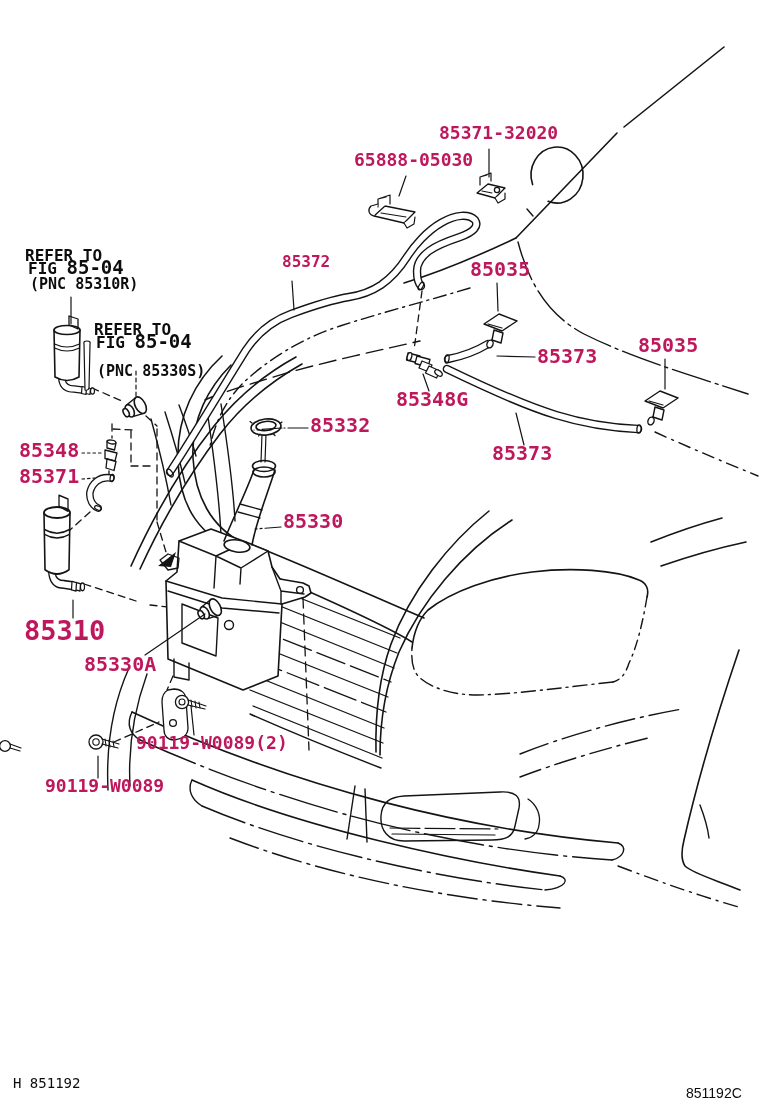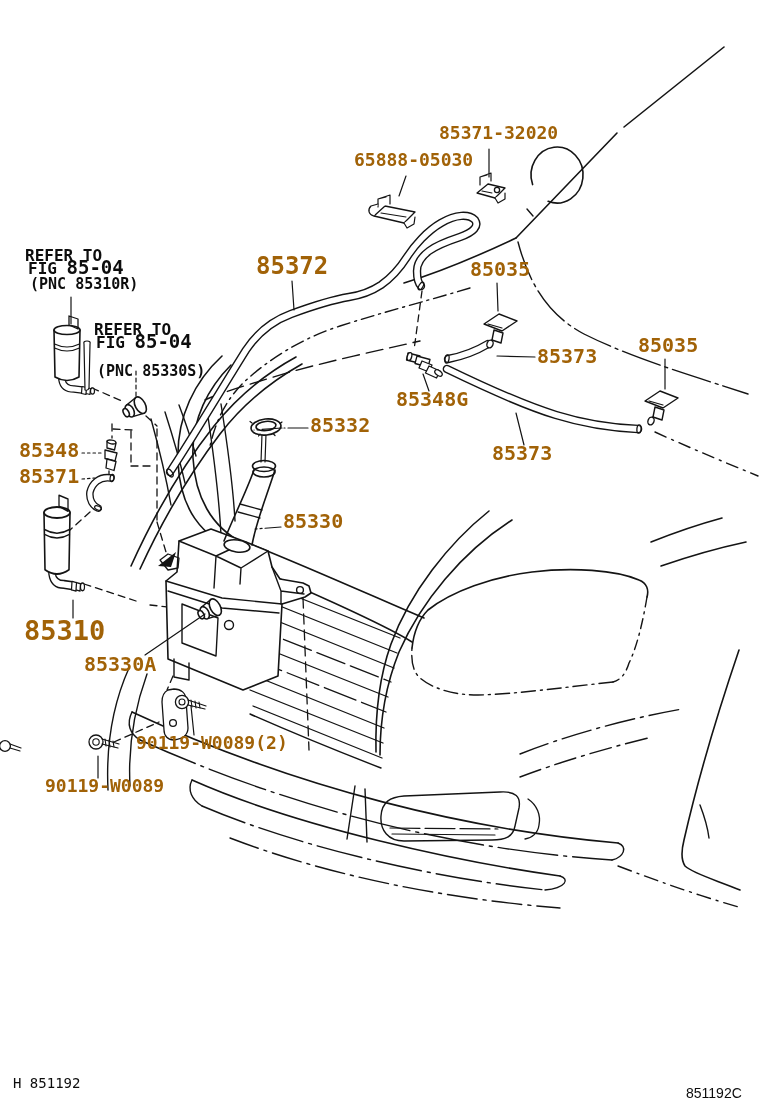--- a/index.html
+++ b/index.html
@@ -1,19 +1,19 @@
 <!DOCTYPE html>
 <html><head>
 <meta charset="utf-8">
 <style>
   html,body{margin:0;padding:0;background:#ffffff;}
   #stage{position:relative;width:760px;height:1112px;background:#ffffff;overflow:hidden;
          font-family:"DejaVu Sans Mono", monospace;}
   #lineart{position:absolute;left:0;top:0;}
-  .lbl{position:absolute;line-height:1;white-space:pre;color:#a16207;
+  .lbl{position:absolute;line-height:1;white-space:pre;color:#be185d;
        font-family:"DejaVu Sans Mono", monospace;font-weight:bold;letter-spacing:0px;text-align:center;}
   .note{position:absolute;line-height:1;white-space:pre;color:#0d0d0d;
         font-family:"DejaVu Sans Mono", monospace;font-weight:bold;}
   .fig-ref{display:inline-flex;align-items:baseline;}
   .footer{position:absolute;color:#0d0d0d;line-height:1;white-space:pre;}
 </style>
 </head>
 <body>
 
 <div id="stage">
@@ -301,21 +301,21 @@
     <path d="M281,527 L255,529" stroke-dasharray="16 3 2 3"></path>
     <path d="M73,600 L73,618"></path>
     <path d="M145,655 L205,614"></path>
     <path d="M191,706 L194,735"></path>
     <path d="M98,756 L98,778"></path>
   </g>
 </svg>
 
 <div class="lbl" style="left:439px;top:124px;font-size:18px">85371-32020</div>
 <div class="lbl" style="left:354px;top:151px;font-size:18px">65888-05030</div>
-<div class="lbl" style="left:256px;top:254px;font-size:24px">85372</div>
+<div class="lbl" style="left:282px;top:254px;font-size:16px">85372</div>
 <div class="lbl" style="left:470px;top:259px;font-size:20px">85035</div>
 <div class="lbl" style="left:537px;top:346px;font-size:20px">85373</div>
 <div class="lbl" style="left:638px;top:335px;font-size:20px">85035</div>
 <div class="lbl" style="left:396px;top:389px;font-size:20px">85348G</div>
 <div class="lbl" style="left:310px;top:415px;font-size:20px">85332</div>
 <div class="lbl" style="left:19px;top:440px;font-size:20px">85348</div>
 <div class="lbl" style="left:19px;top:466px;font-size:20px">85371</div>
 <div class="lbl" style="left:492px;top:443px;font-size:20px">85373</div>
 <div class="lbl" style="left:283px;top:511px;font-size:20px">85330</div>
 <div class="lbl" style="left:24px;top:617px;font-size:27px">85310</div>

